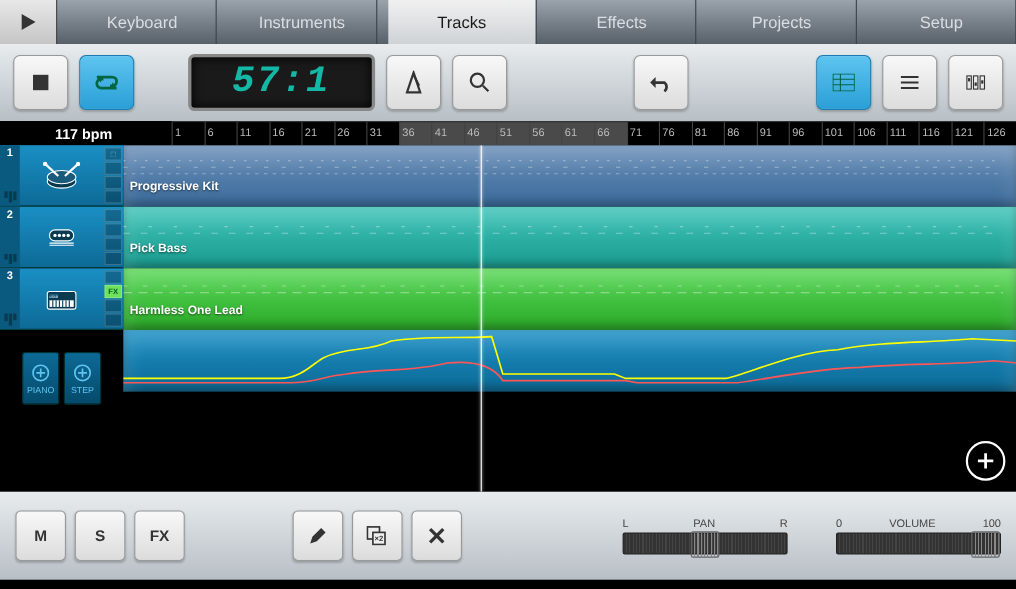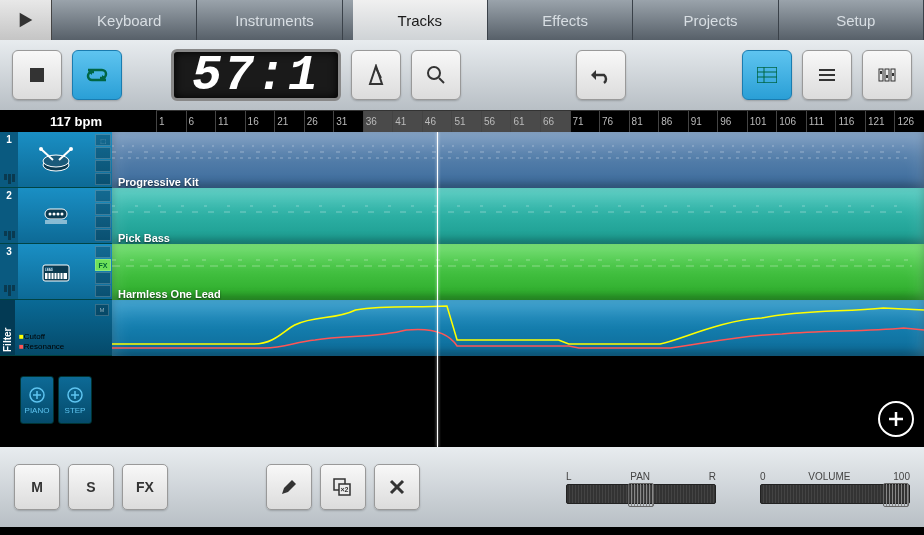--- a/index.html
+++ b/index.html
@@ -9,21 +9,21 @@
 .topnav { display: flex; height: 40px; background: linear-gradient(#9aa3ab,#576069); }
 .play-btn { width: 52px; height: 40px; display:flex; align-items:center; justify-content:center; background: linear-gradient(#e8e8e8,#c5c5c5); border-right:1px solid #444; }
 .play-btn svg { width: 18px; height:18px; }
 .tab { flex:1; display:flex; align-items:center; justify-content:center; color:#d8dee3; font-size:15px; border-right:1px solid #3a4149; cursor:pointer;margin-left:10px; }
 .tab.active { background: linear-gradient(#f0f0f0,#cfd3d6); color:#1a1a1a; font-weight: normal; border-bottom:none; }
 
 
 .toolbar { display:flex; align-items:center; height:70px; background:linear-gradient(#e8ecef,#b8bfc5); padding:8px 12px; gap:10px; }
 .tool-btn { width:50px; height:50px; background:linear-gradient(#f8f8f8,#dcdcdc); border:1px solid #999; border-radius:6px; display:flex; align-items:center; justify-content:center; cursor:pointer; box-shadow: 0 1px 2px rgba(0,0,0,0.2); }
 .tool-btn.active { background:linear-gradient(#5ec4f0,#2a9fd6); border-color:#1a7cb0; }
-.lcd { width:170px; height:52px; background:#1a1a1a; border:3px solid #888; border-radius:6px; display:flex; align-items:center; justify-content:center; color:#ffffff; font-family:'Courier New',monospace; font-size:50px; font-weight:bold; font-style:italic; letter-spacing:2px; box-shadow: inset 0 0 10px #000; }
+.lcd { width:170px; height:52px; background:#1a1a1a; border:3px solid #888; border-radius:6px; display:flex; align-items:center; justify-content:center; color:#14b8a6; font-family:'Courier New',monospace; font-size:34px; font-weight:bold; font-style:italic; letter-spacing:2px; box-shadow: inset 0 0 10px #000; }
 .toolbar-spacer { flex:1; }
 
 
 .tempo-bar { height:22px; background:#000; color:#fff; font-size:11px; display:flex; align-items:center;margin-left:44px; }
 .tempo-label { width:112px; padding-left:6px; font-size:13px; font-weight:bold; }
 .ruler { flex:1; display:flex; position:relative; height:100%; border-top:1px solid #333; }
 .ruler-tick { position:absolute; top:0; height:100%; display:flex; align-items:center; color:#bbb; font-size:10px; padding-left:2px; border-left:1px solid #444; }
 .ruler-tick.sel { background:#4a4a4a; }
 
 
@@ -42,21 +42,21 @@
 .filter-label { writing-mode:vertical-rl; transform:rotate(180deg); color:#fff; font-size:10px; font-weight:bold; padding:3px 2px; background:#033a54; }
 .filter-body { flex:1; padding:3px 4px; display:flex; flex-direction:column; justify-content:flex-end; }
 .filter-legend { font-size:8px; line-height:10px; }
 .filter-legend .c { color:#ff0; }
 .filter-legend .r { color:#f55; }
 .add-row { display:flex; gap:4px; padding:20px; }
 .add-btn { flex:1; height:48px; background:linear-gradient(#0d6a96,#054a6a); border:1px solid #033; border-radius:3px; color:#5ec4f0; font-size:8px; display:flex; flex-direction:column; align-items:center; justify-content:center; gap:2px; cursor:pointer; }
 .add-btn svg { width:18px; height:18px; }
 
 .clips-area { flex:1; position:relative; overflow:hidden; }
-.clip { position:absolute; left:0; right:0; height:56px; display:flex; align-items:flex-end; padding:0 6px; color:#fff; font-size:11px; font-weight:bold; text-shadow:0 1px 2px rgba(0,0,0,0.6); box-shadow: inset 0 12px 20px rgba(255,255,255,0.2), inset 0 -4px 8px rgba(0,0,0,0.3); }
+.clip { position:absolute; left:0; right:0; height:56px; display:flex; align-items:flex-end; padding:12px 6px; color:#fff; font-size:11px; font-weight:bold; text-shadow:0 1px 2px rgba(0,0,0,0.6); box-shadow: inset 0 12px 20px rgba(255,255,255,0.2), inset 0 -4px 8px rgba(0,0,0,0.3); }
 .clip.drums { top:0; background:linear-gradient(#6a8fb8,#3a6a9a); }
 .clip.bass { top:56px; background:linear-gradient(#3ec4b8,#1a9a8e); }
 .clip.lead { top:112px; background:linear-gradient(#5ad858,#2aa828); }
 .clip.filter { top:168px; background:linear-gradient(#1a8fc4,#0d6a96); }
 .clip-pattern { position:absolute; left:0; right:0; top:6px; height:24px; opacity:0.35; }
 .playhead { position:absolute; top:0; bottom:0; width:1px; background:#fff; left:40%; box-shadow:0 0 3px #fff; }
 .add-clip-btn { position:absolute; right:10px; bottom:10px; width:36px; height:36px; border:2px solid #fff; border-radius:50%; display:flex; align-items:center; justify-content:center; color:#fff; font-size:24px; cursor:pointer; }
 
 
 .bottom-bar { height:80px; background:linear-gradient(#e8ecef,#b8bfc5); display:flex; align-items:center; padding:10px 14px; gap:12px; }
@@ -262,32 +262,20 @@
           </svg>
       </div>
       <div class="track-badges">
           <div class="badge"></div>
           <div class="badge fx">FX</div>
           <div class="badge"></div>
           <div class="badge"></div>
         </div>
     </div>
 
-    <div class="track-head filter">
-      <div class="filter-label">Filter</div>
-      <div class="filter-body">
-        <div class="track-badges" style="flex-direction:row; width:auto; position:absolute; top:2px; right:2px;">
-            <div class="badge" style="width:14px">M</div>
-          </div>
-        <div class="filter-legend">
-          <div><span class="c">■</span><span>Cutoff</span></div>
-          <div><span class="r">■</span><span>Resonance</span></div>
-        </div>
-      </div>
-    </div>
 
     <div class="add-row">
       <div class="add-btn">
         <svg viewBox="0 0 18 18">
             <circle cx="9" cy="9" r="7" fill="none" stroke="#5ec4f0" stroke-width="1.5"></circle>
             <line x1="9" y1="5" x2="9" y2="13" stroke="#5ec4f0" stroke-width="1.5"></line>
             <line x1="5" y1="9" x2="13" y2="9" stroke="#5ec4f0" stroke-width="1.5"></line>
           </svg>
         <span>PIANO</span>
       </div>

